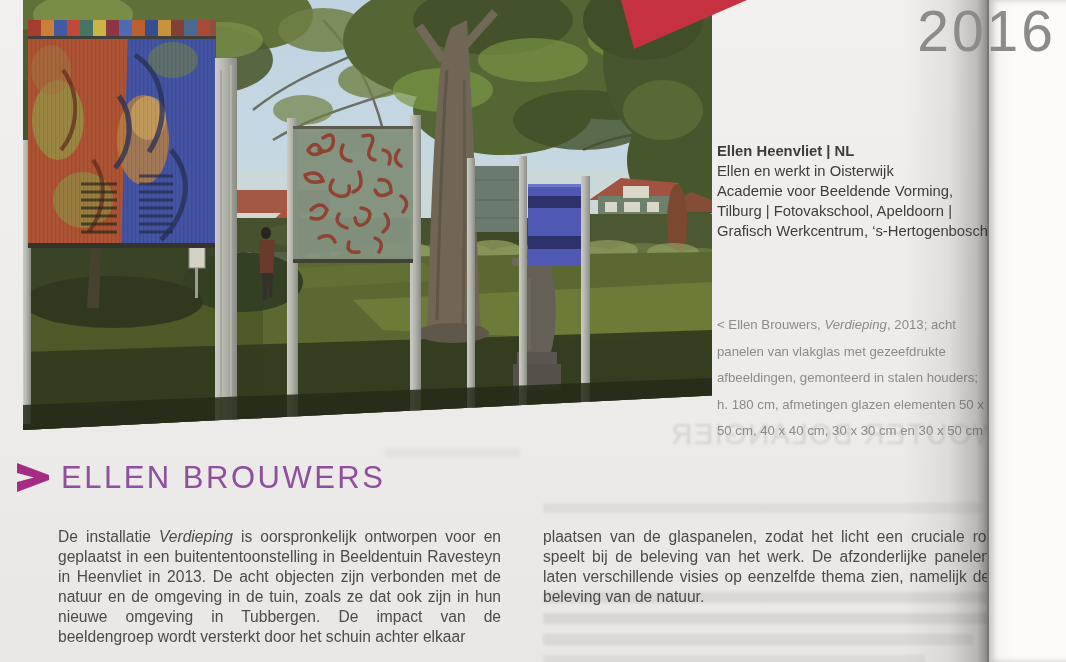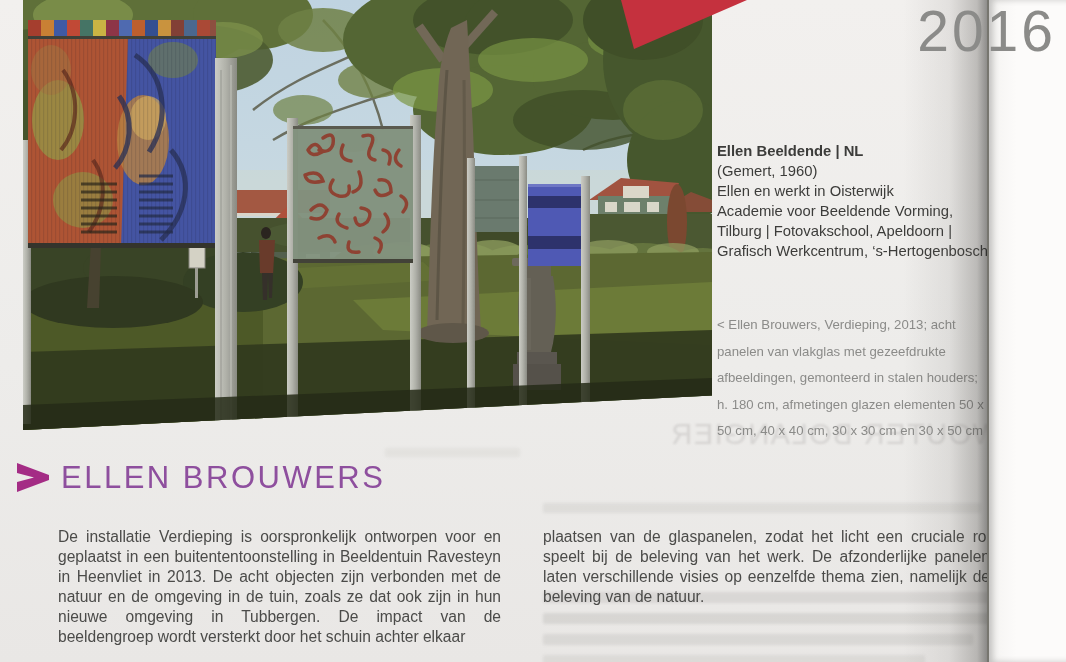--- a/index.html
+++ b/index.html
@@ -36,21 +36,21 @@
   .artist-info {
     position:absolute; left:717px; top:141px; width:272px; z-index:2;
     font-size:14.8px; line-height:20px; color:#3c3c3a;
   }
   .artist-info .name { font-weight:bold; }
   
   .caption {
     position:absolute; left:717px; top:299px; width:274px; z-index:2;
     font-size:13.2px; line-height:26.5px; color:#8b8b89;
   }
-  .caption .it, .body-col .it { }
+  .caption .it, .body-col .it { font-style:italic; }
   
   .heading { position:absolute; left:17px; top:458px; display:flex; align-items:center; gap:12px; z-index:2;text-align:right; }
   .chev { width:32px; height:31px; flex:0 0 auto; }
   .heading-text { font-size:31px; letter-spacing:2.5px; color:#8e4f9e; font-weight:400; padding-top:2px; }
   
   .body-col {
     position:absolute; top:511px; z-index:2;
     font-size:15.6px; line-height:20px; color:#4b4b49; text-align:justify;
   }
   .body-left  { left:58px;  width:443px; }
@@ -331,22 +331,21 @@
       <polygon points="11,0 137,0 24,49" fill="#c5313e"></polygon>
     </svg>
   </div>
 
   <div class="gutter"></div>
   <div class="next-page"></div>
 
   <div class="year">2016</div>
 
   <div class="artist-info">
-    <div class="name">Ellen Beeldende | NL</div>
-    <div>(Gemert, 1960)</div>
+    <div class="name">Ellen Heenvliet | NL</div>
     <div>Ellen en werkt in Oisterwijk</div>
     <div>Academie voor Beeldende Vorming,</div>
     <div>Tilburg | Fotovakschool, Apeldoorn |</div>
     <div>Grafisch Werkcentrum, ‘s-Hertogenbosch</div>
   </div>
 
   <p class="caption"><span>&lt; Ellen Brouwers, </span><span class="it">Verdieping</span><span>, 2013; acht panelen van vlakglas met gezeefdrukte afbeeldingen, gemonteerd in stalen houders; h. 180 cm, afmetingen glazen elementen 50 x 50 cm, 40 x 40 cm, 30 x 30 cm en 30 x 50 cm</span></p>
 
   <div class="heading">
     <svg class="chev" viewBox="0 0 32 31">

